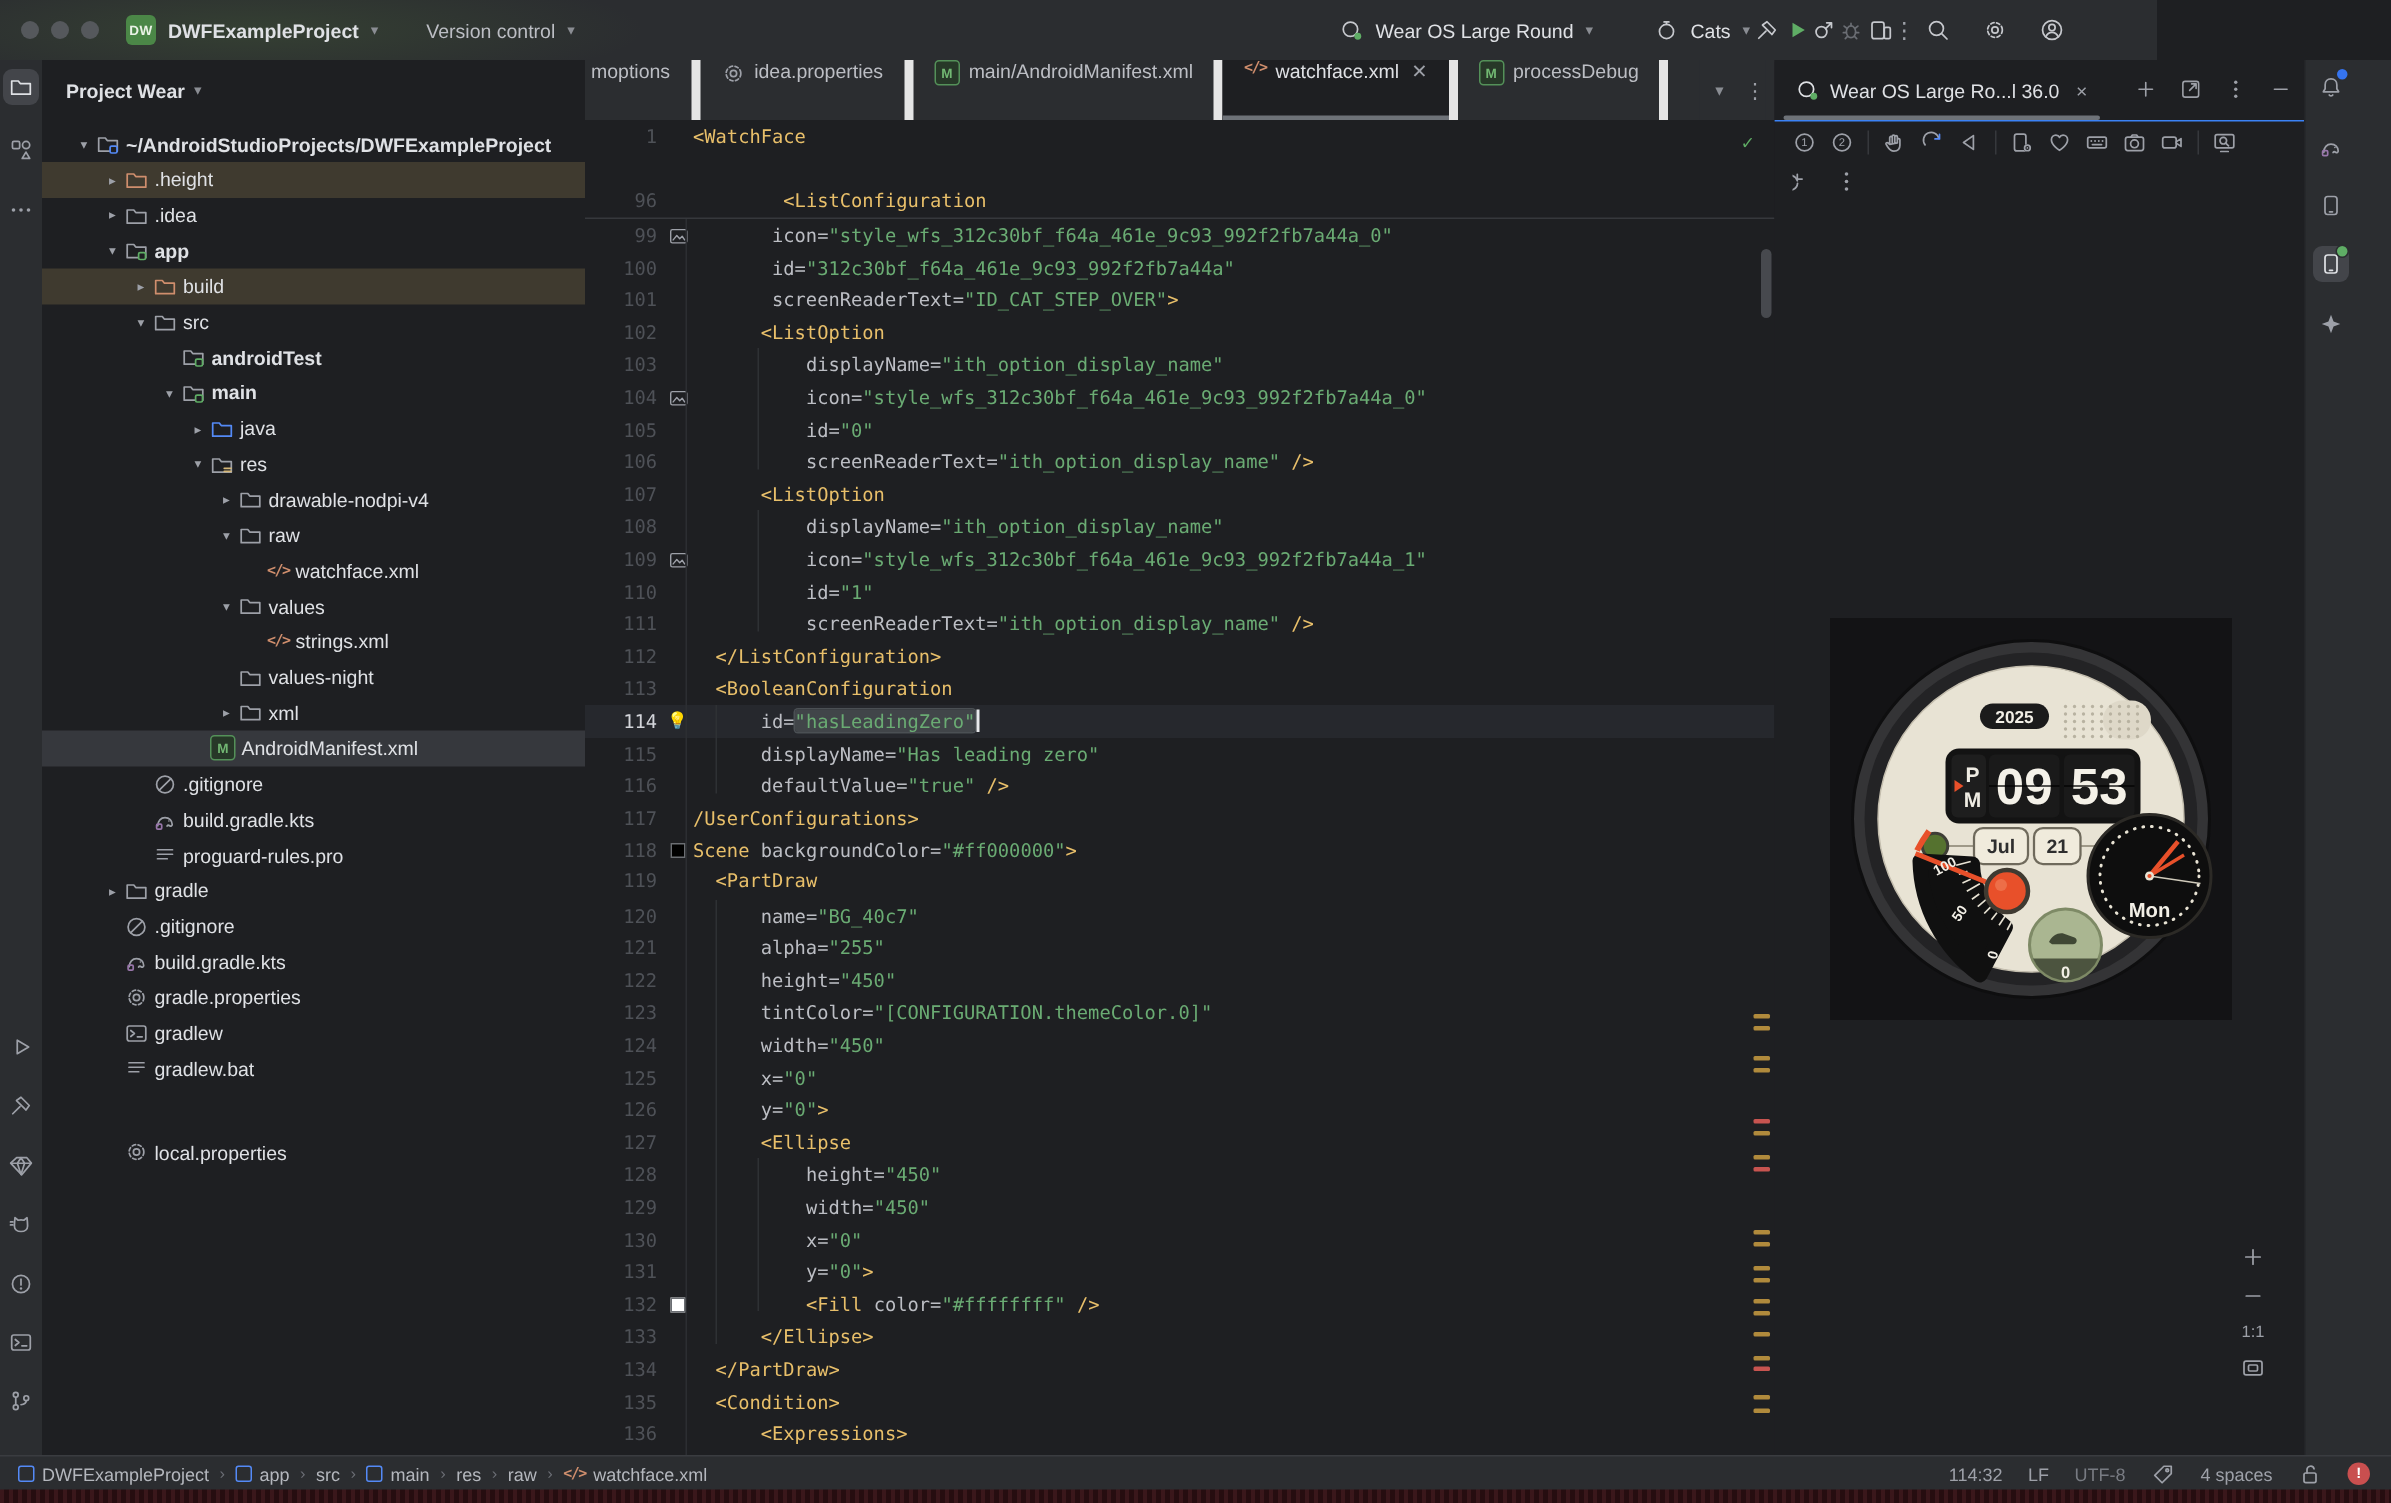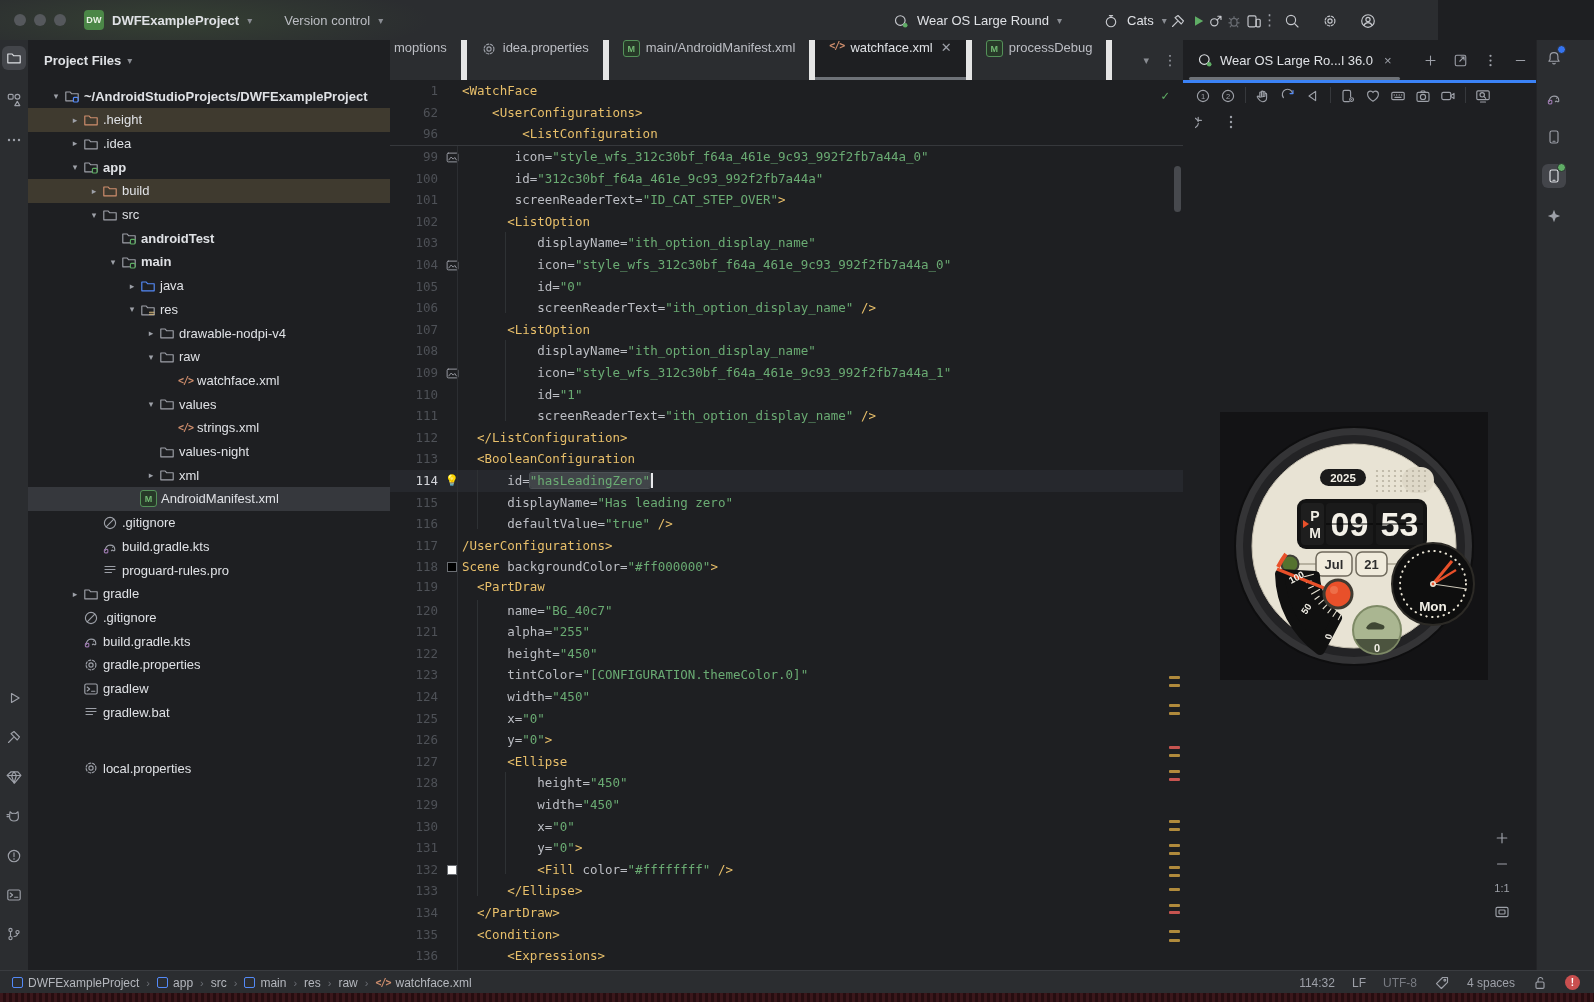--- a/index.html
+++ b/index.html
@@ -62,21 +62,21 @@
   .s-h{color:#6aab73;background:#414549;border-radius:2px;box-shadow:0 0 0 1px #4b5054;}
   .caret{display:inline-block;width:1.5px;height:15px;background:#e8e9ec;vertical-align:-3px;margin-left:1px;}
   .gutter-sep{position:absolute;left:67px;top:0;width:1px;height:100%;background:#2c2e32;z-index:3;}
   .iguide{position:absolute;width:1px;background:#2e3134;z-index:1;}
   .swatch{width:8px;height:8px;border:1px solid #6b6e73;}
   .stripe-mark{position:absolute;width:11px;height:3px;border-radius:1px;}
   .scroll-thumb{position:absolute;border-radius:4px;background:#47494e;}
   .check{position:absolute;color:#5fad65;font-size:13px;z-index:5;}
   
   .rpanel{position:absolute;left:1183px;top:40px;width:353px;height:930px;background:#1e1f22;}
-  .rp-head{position:absolute;left:0;top:0;width:100%;height:40px;border-bottom:3px solid #3b82f6;}
+  .rp-head{position:absolute;left:0;top:0;width:100%;height:40px;border-bottom:1px solid #3b82f6;}
   .rp-tab{position:absolute;left:6px;top:0;height:40px;display:flex;align-items:center;gap:7px;padding:0 8px;font-size:13px;color:#dfe1e5;}
   .rp-tab:after{content:"";position:absolute;left:0;bottom:0;width:100%;height:3px;background:#6e7278;border-radius:2px;}
   .rp-actions{position:absolute;right:8px;top:0;height:40px;display:flex;align-items:center;gap:15px;color:#9da0a8;}
   .rp-tools{position:absolute;left:12px;top:46px;display:flex;align-items:center;gap:9px;color:#9da0a8;}
   .rp-tools2{position:absolute;left:12px;top:72px;display:flex;align-items:center;gap:12px;color:#9da0a8;}
   .vdiv{width:1px;height:16px;background:#36383c;}
   .devframe{position:absolute;left:37px;top:372px;width:268px;height:268px;background:#121214;}
   .zoomctl{position:absolute;right:26px;top:790px;display:flex;flex-direction:column;align-items:center;gap:10px;color:#9da0a8;font-size:11px;}
   
   .statusbar{position:absolute;left:0;top:970px;width:1594px;height:23px;background:#2b2d30;border-top:1px solid #3a3c40;
@@ -225,21 +225,21 @@
           <circle cx="4.5" cy="3.9" r="1.6"></circle>
           <circle cx="4.5" cy="12.1" r="1.6"></circle>
           <circle cx="11.5" cy="6.1" r="1.6"></circle>
           <path d="M4.5 5.5v5M11.5 7.7c0 2-1.6 2.6-3.5 2.8"></path>
         </svg>
       </div>
     </div>
 
   <div class="project">
     <div class="proj-head">
-      <span class="proj-title">Project Files</span>
+      <span class="proj-title">Project Wear</span>
       <span class="chev">▾</span>
     </div>
     <div class="tree" id="tree">
         <div class="trow" style="top:0px">
           <span style="width:20px;flex:none;"></span>
           <span class="tchev">▾</span>
           <span style="color:#9da0a8"><svg class="ic" width="16" height="16" viewBox="0 0 16 16" fill="none" stroke="currentColor" stroke-width="1.15" stroke-linecap="round" stroke-linejoin="round">
               <path d="M1.8 12.8V4h4.4l1.3 1.7h6.7v7.1z"></path>
               <rect x="9.4" y="9.4" width="4.6" height="4.6" rx="1" stroke="#548af7" fill="#1e1f22"></rect>
             </svg></span>
@@ -555,21 +555,20 @@
         <div class="cline" style="top:735.6px"><span class="num">130</span><span class="gut"></span><span class="txt" style="padding-left:10ch"><span class="s-a">x</span><span class="s-e">=</span><span class="s-v">"0"</span></span></div>
         <div class="cline" style="top:757.2px"><span class="num">131</span><span class="gut"></span><span class="txt" style="padding-left:10ch"><span class="s-a">y</span><span class="s-e">=</span><span class="s-v">"0"</span><span class="s-p">&gt;</span></span></div>
         <div class="cline" style="top:778.8000000000001px"><span class="num">132</span><span class="gut"><span class="swatch" style="background:#fff"></span></span><span class="txt" style="padding-left:10ch"><span class="s-p">&lt;</span><span class="s-t">Fill</span><span class="s-w"> </span><span class="s-a">color</span><span class="s-e">=</span><span class="s-v">"#ffffffff"</span><span class="s-w"> </span><span class="s-p">/&gt;</span></span></div>
         <div class="cline" style="top:800.4000000000001px"><span class="num">133</span><span class="gut"></span><span class="txt" style="padding-left:6ch"><span class="s-p">&lt;/</span><span class="s-t">Ellipse</span><span class="s-p">&gt;</span></span></div>
         <div class="cline" style="top:822px"><span class="num">134</span><span class="gut"></span><span class="txt" style="padding-left:2ch"><span class="s-p">&lt;/</span><span class="s-t">PartDraw</span><span class="s-p">&gt;</span></span></div>
         <div class="cline" style="top:843.6px"><span class="num">135</span><span class="gut"></span><span class="txt" style="padding-left:2ch"><span class="s-p">&lt;</span><span class="s-t">Condition</span><span class="s-p">&gt;</span></span></div>
         <div class="cline" style="top:865.2px"><span class="num">136</span><span class="gut"></span><span class="txt" style="padding-left:6ch"><span class="s-p">&lt;</span><span class="s-t">Expressions</span><span class="s-p">&gt;</span></span></div>
       </div>
     <div class="sticky" id="sticky">
         <div class="cline" style="top:0px"><span class="num">1</span><span class="gut"></span><span class="txt" style="padding-left:0ch"><span class="s-p">&lt;</span><span class="s-t">WatchFace</span></span></div>
-        <div class="cline" style="top:21.6px"><span class="num">62</span><span class="gut"></span><span class="txt" style="padding-left:4ch"><span class="s-p">&lt;</span><span class="s-t">UserConfigurations</span><span class="s-p">&gt;</span></span></div>
         <div class="cline" style="top:43.2px"><span class="num">96</span><span class="gut"></span><span class="txt" style="padding-left:8ch"><span class="s-p">&lt;</span><span class="s-t">ListConfiguration</span></span></div>
       </div>
     <div class="check" style="right:14px;top:8px;">✓</div>
     <div class="scroll-thumb" style="right:2px;top:86px;width:7px;height:46px;"></div>
     <div id="stripemarks">
         <div class="stripe-mark" style="right:3px;top:596px;background:#b08a3c"></div>
         <div class="stripe-mark" style="right:3px;top:604px;background:#b08a3c"></div>
         <div class="stripe-mark" style="right:3px;top:624px;background:#b08a3c"></div>
         <div class="stripe-mark" style="right:3px;top:632px;background:#b08a3c"></div>
         <div class="stripe-mark" style="right:3px;top:666px;background:#c75450"></div>

